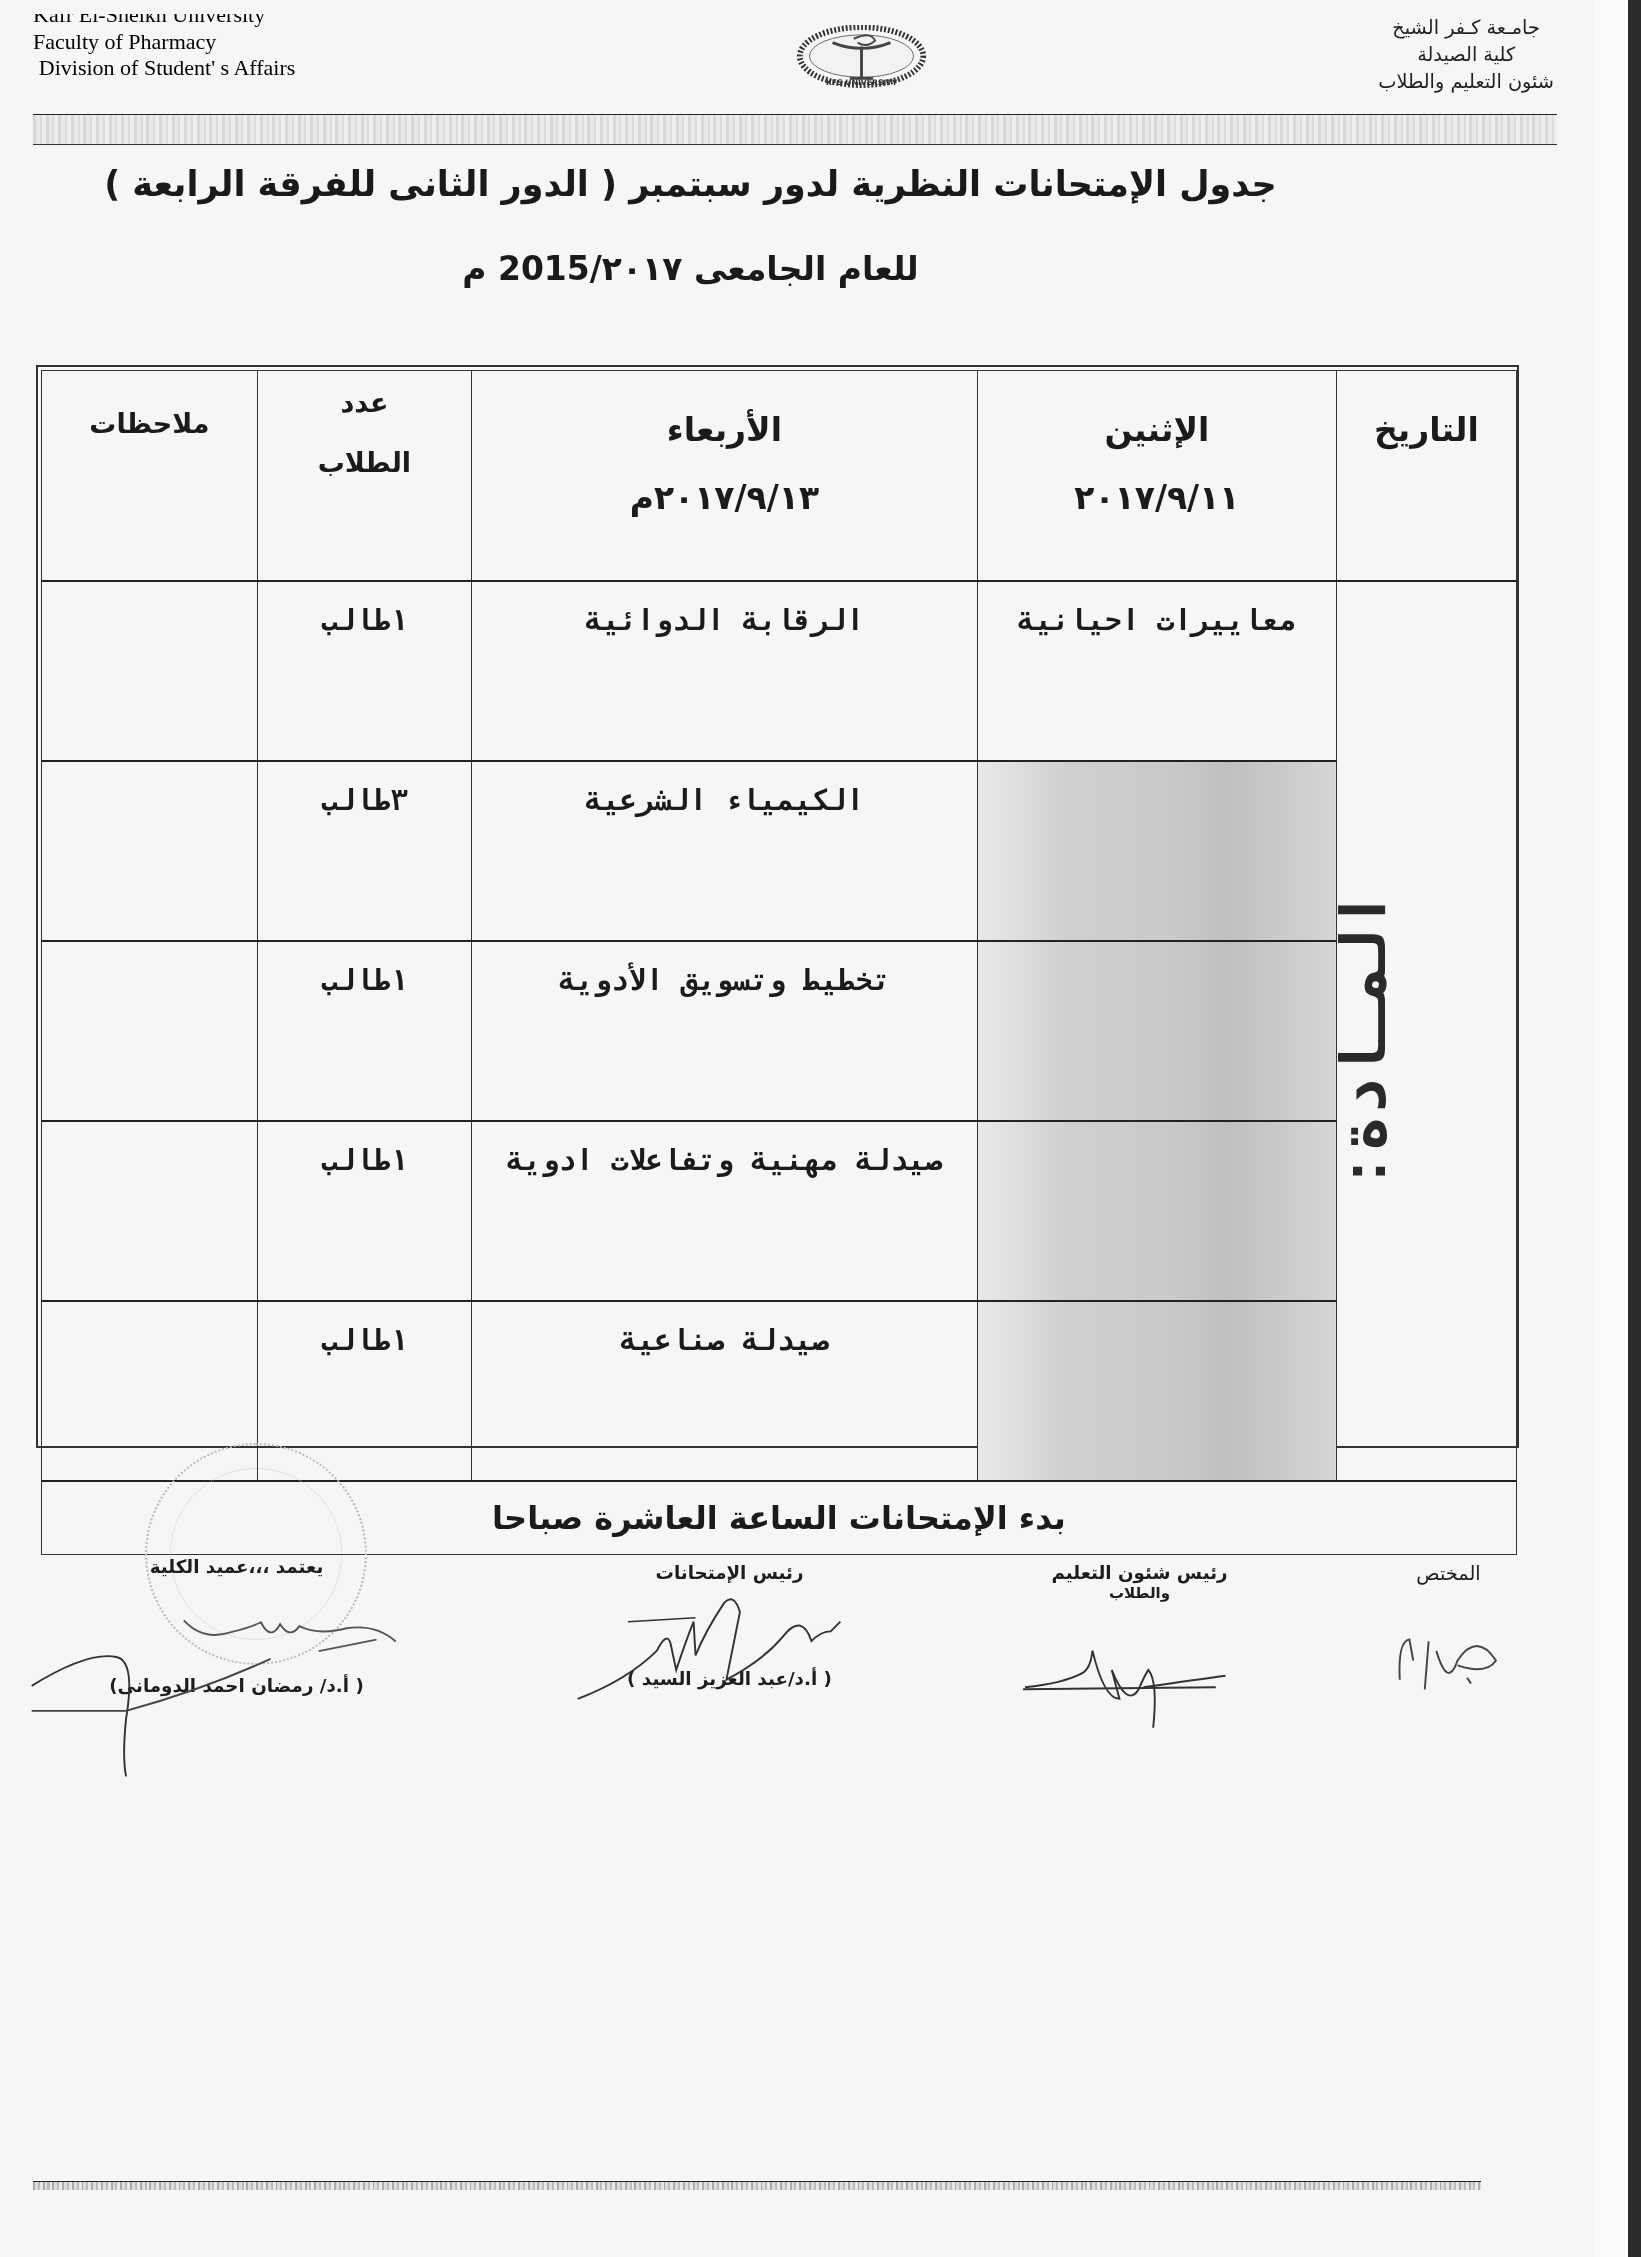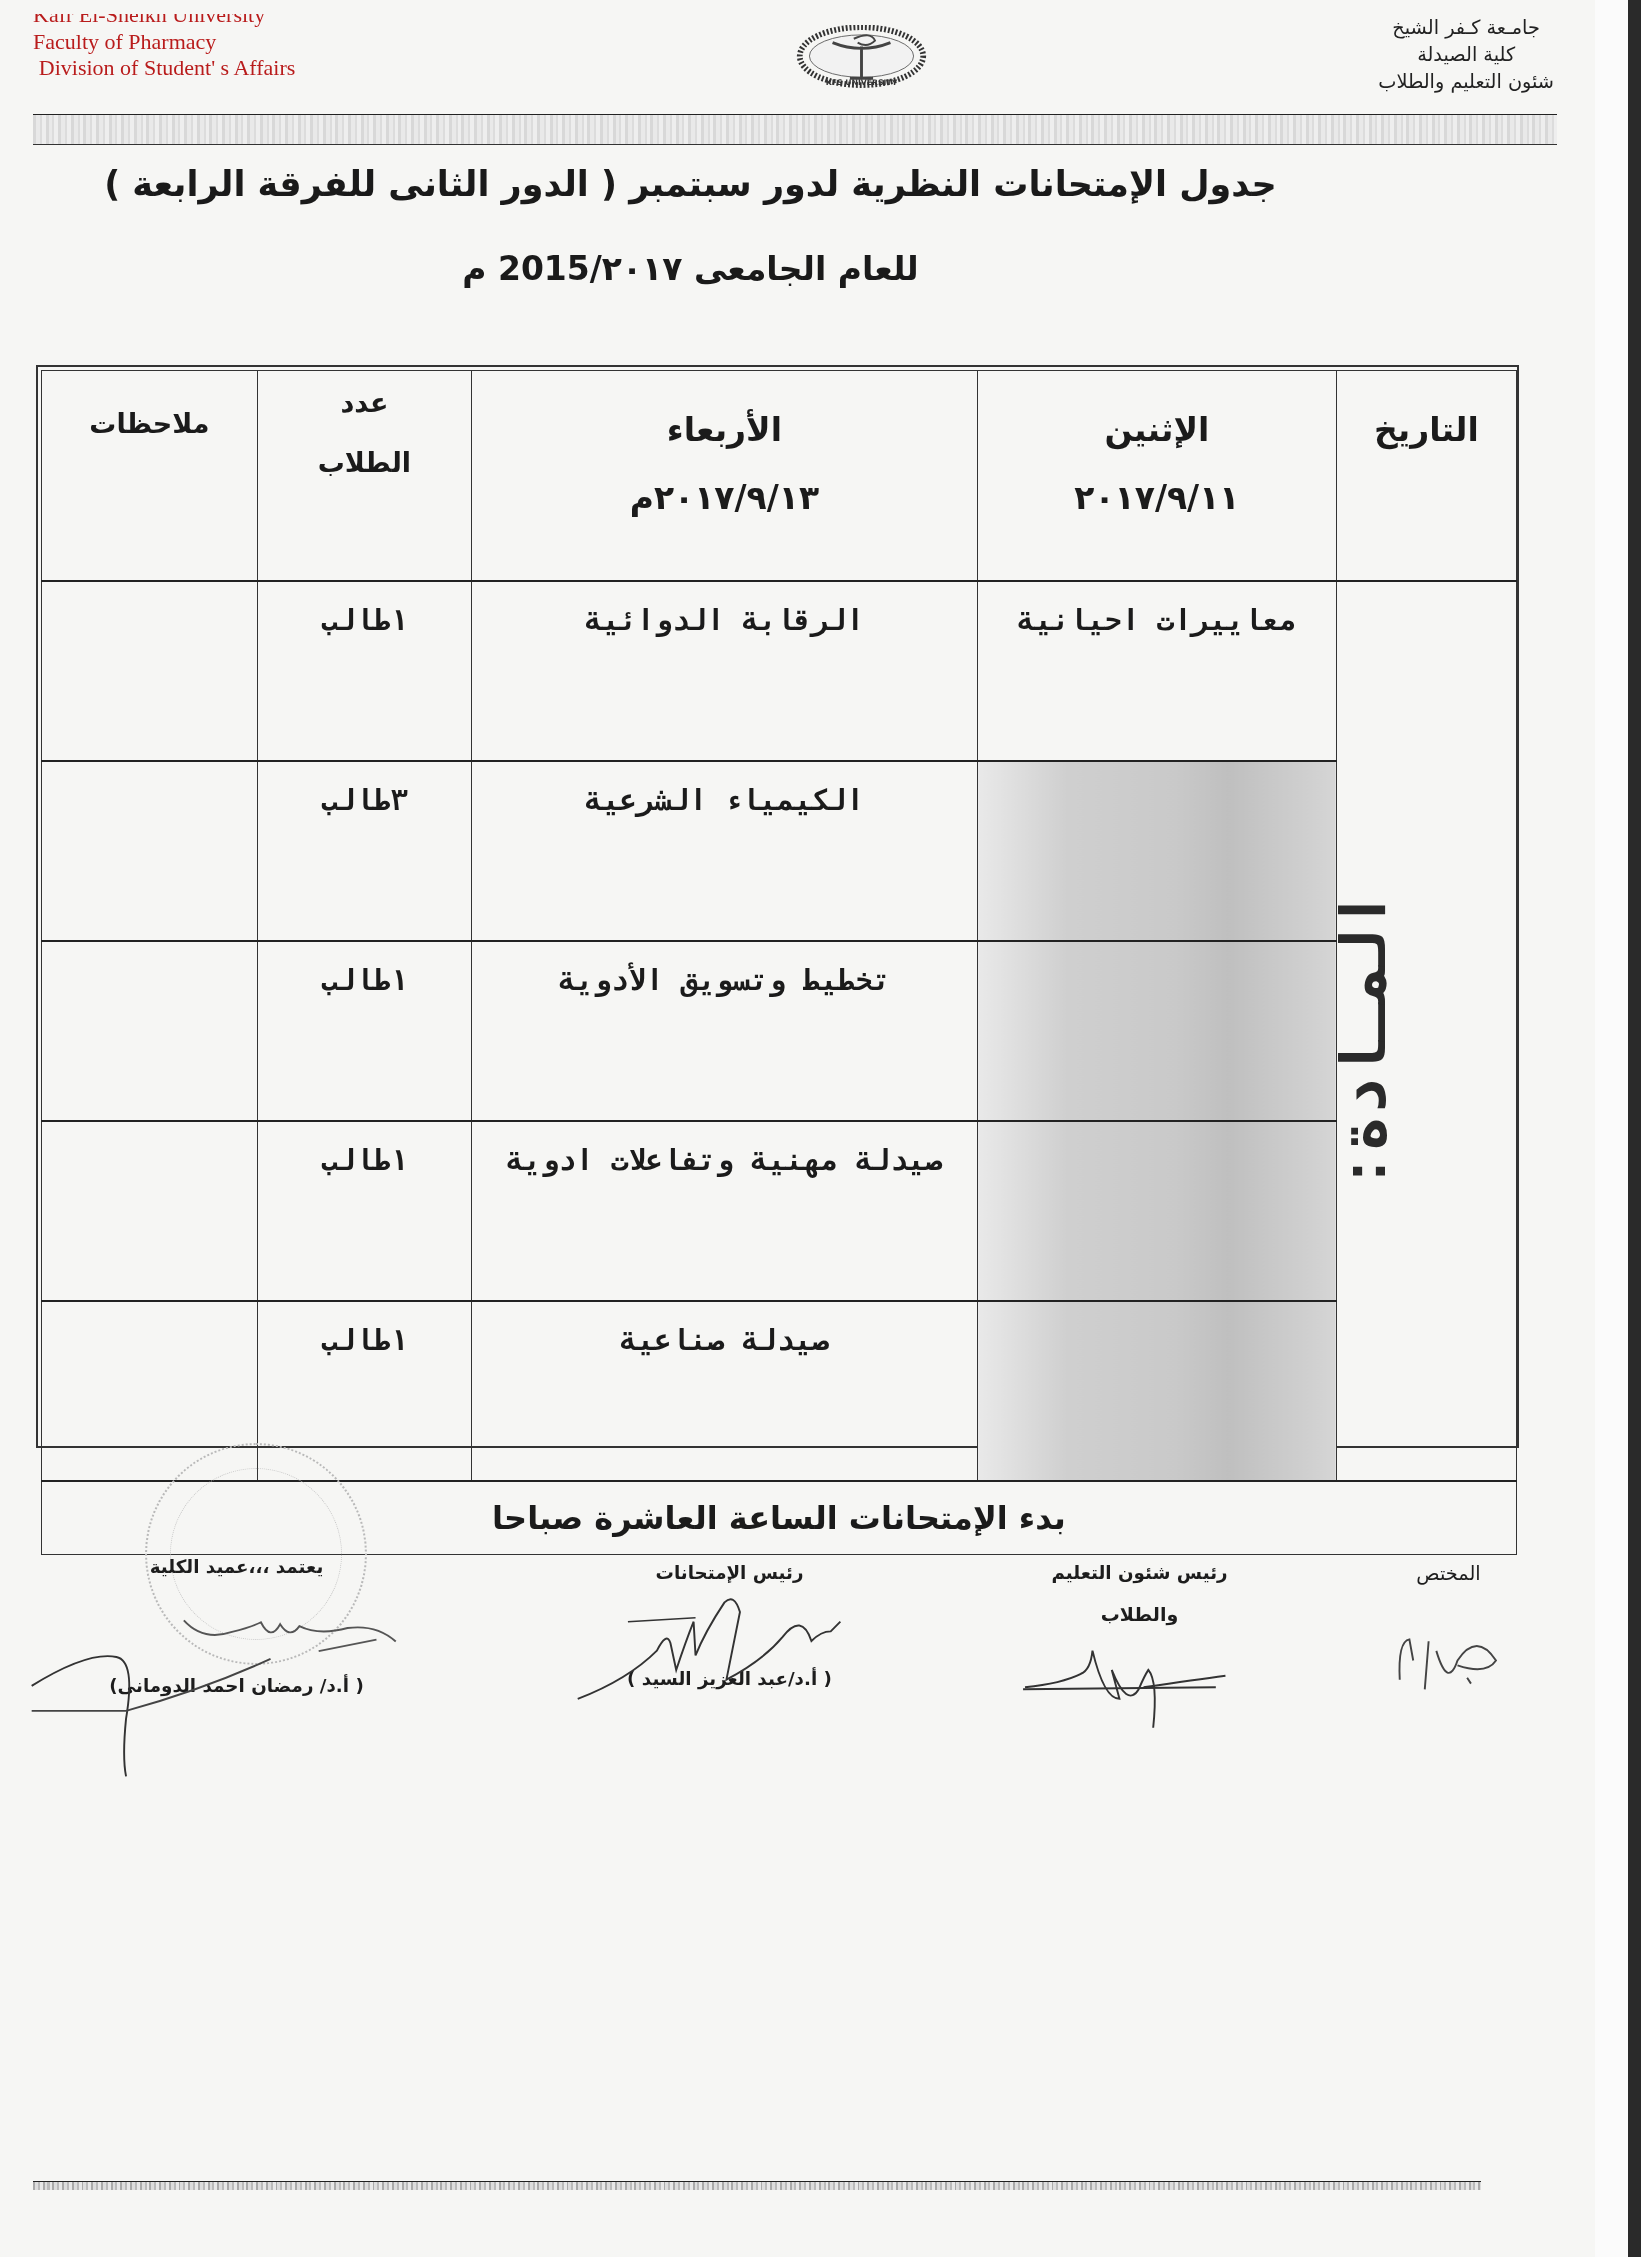--- a/index.html
+++ b/index.html
@@ -13,21 +13,21 @@
       background: #2a2a2a;
     }
     .scan-edge-light {
       position: absolute; top: 0; right: 13.5px; width: 33px; height: 2257px;
       background: #fbfbfb;
     }
     
     .hdr-en {
       position: absolute; left: 33px; top: 13.5px;
       font-family: "Liberation Serif", serif; font-size: 22px; line-height: 26px;
-      color: #b91c1c;
+      color: #000000;
     }
     .hdr-en .cut { height: 13.5px; overflow: hidden; line-height: 9.7px; margin-bottom: 1.9px; }
     .hdr-en .cut span { display: block; margin-top: -3.9px; }
     .hdr-en .l3 { padding-left: 5.8px; }
     
     .hdr-ar {
       position: absolute; right: 87px; top: 13.5px; direction: rtl; text-align: center;
       font-family: "DejaVu Sans", sans-serif; font-size: 19.3px; line-height: 27px; color: #222;
     }
     .hdr-ar .line1 { letter-spacing: 1px; }
@@ -76,21 +76,21 @@
     table.sched tr.foot td {
       height: 70px; font-size: 32px; vertical-align: middle; border-top: 2.9px solid #222;
     }
     
     .sig { position: absolute; direction: rtl; text-align: center; font-weight: bold; color: #1d1d1d; }
     .sig .role { font-size: 18.3px; }
     .sig .name { font-size: 18.3px; }
     .sig-officer { left: 1376px; top: 1562px; width: 145px; }
     .sig-officer .role { font-weight: normal; font-size: 19.3px; }
     .sig-affairs { left: 1014px; top: 1562px; width: 251px; }
-    .sig-affairs .role2 { margin-top: 20px; font-size: 19px; }
+    .sig-affairs .role2 { margin-top: 1px; font-size: 15px; }
     .sig-exams { left: 570px; top: 1562px; width: 319px; }
     .sig-exams .name { margin-top: 85px; }
     .sig-dean { left: 77px; top: 1556px; width: 319px; }
     .sig-dean .name { margin-top: 98px; }
     .stamp {
       position: absolute; left: 145px; top: 1443px; width: 222px; height: 222px;
       border-radius: 50%; border: 2.9px dotted #b9b9b9; box-sizing: border-box;
     }
     .stamp::after {
       content: ""; position: absolute; left: 23px; top: 23px; right: 23px; bottom: 23px;

